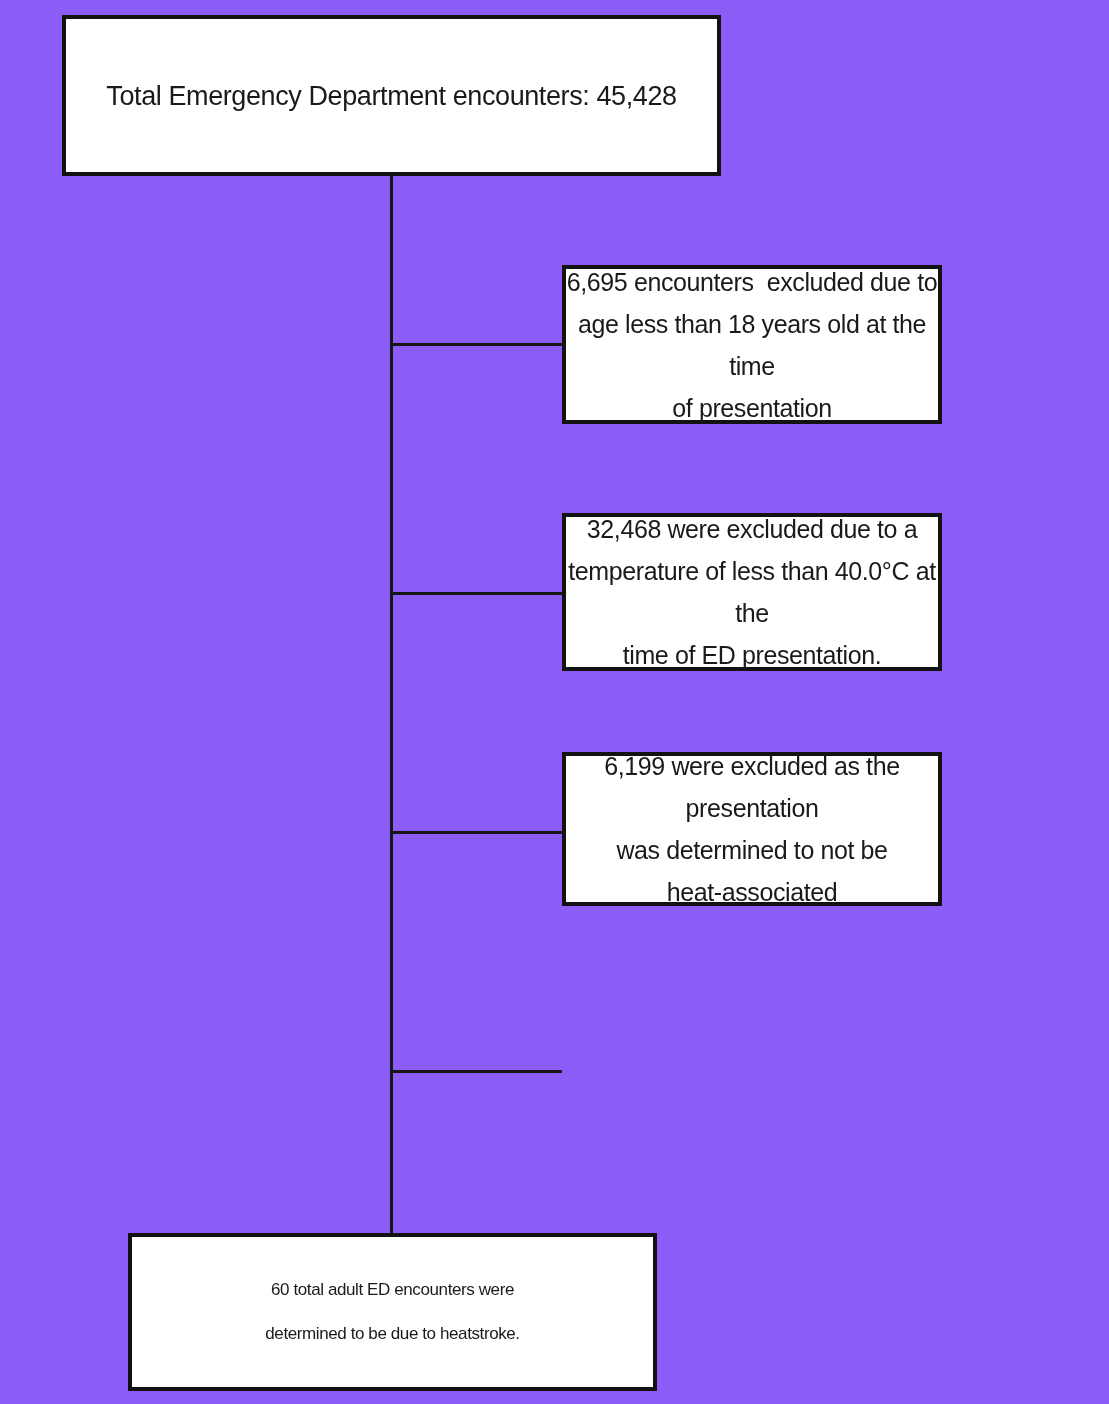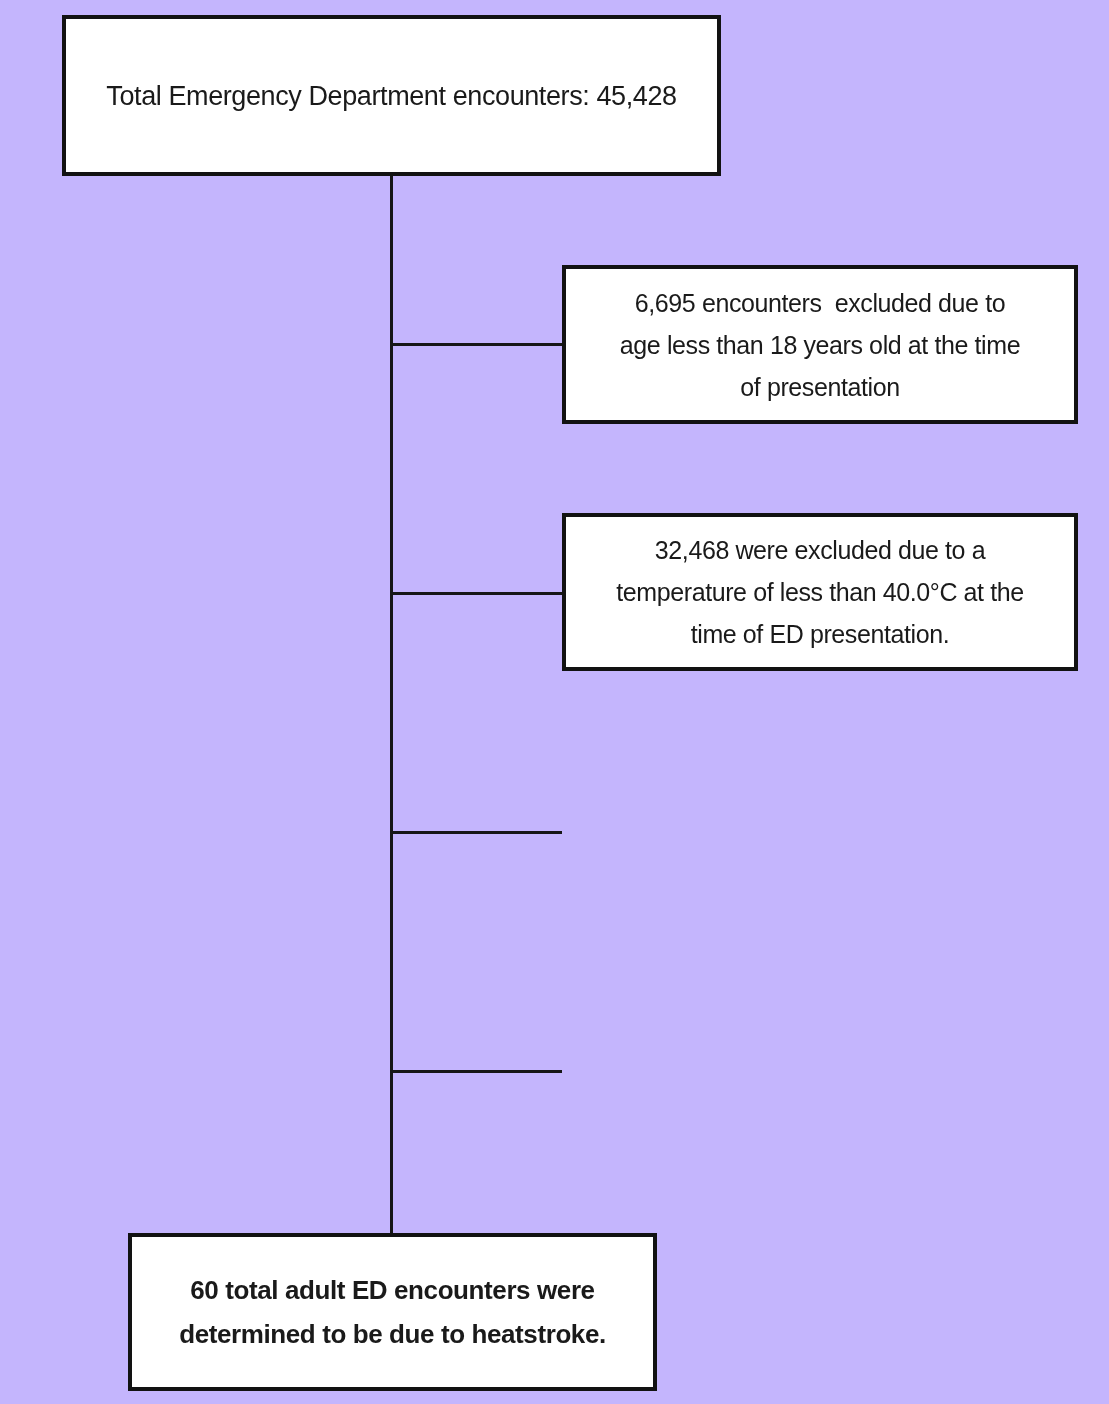--- a/index.html
+++ b/index.html
@@ -6,47 +6,47 @@
   html, body { background: #ffffff; }
   body {
     width: 1109px; height: 1404px;
     position: relative;
     font-family: "Liberation Sans", sans-serif;
     color: #1a1a1a;
   }
   .canvas {
     position: absolute; left: 0; top: 0;
     width: 1109px; height: 1404px;
-    background: #c4b5fd;
+    background: #8b5cf6;
   }
   .box {
     position: absolute;
     background: #ffffff;
     border: 4px solid #121212;
     display: flex;
     align-items: center;
     justify-content: center;
     text-align: center;
   }
   .boxtext {
     white-space: pre-wrap;
     letter-spacing: -0.4px;
   }
   .top-box {
     left: 62px; top: 15px; width: 659px; height: 161px;
     font-size: 27px; line-height: 44px;
   }
   .top-box .inner { letter-spacing: -0.4px; }
   .side-box {
-    left: 562px; width: 516px;
+    left: 562px; width: 380px;
     font-size: 25px; line-height: 42px;
   }
   .bottom-box {
     left: 128px; top: 1233px; width: 529px; height: 158px;
-    font-size: 26px; line-height: 44px; font-weight: bold;
+    font-size: 17px; line-height: 44px;
   }
   .line { position: absolute; background: #161616; }
   .vline { left: 390px; top: 176px; width: 3px; height: 1057px; }
   .hline { left: 392px; width: 170px; height: 3px; }
   .sup {
     font-size: 0.58em;
     position: relative;
     top: -0.5em;
     letter-spacing: 0;
   }
@@ -73,20 +73,25 @@
 age less than 18 years old at the time
 of presentation</div>
   </div>
 
   <div class="box side-box" style="top:513px; height:158px">
     <div class="boxtext">32,468 were excluded due to a
 temperature of less than 40.0°C at the
 time of ED presentation.</div>
   </div>
 
+  <div class="box side-box" style="top:752px; height:154px">
+    <div class="boxtext">6,199 were excluded as the presentation
+was determined to not be
+heat-associated</div>
+  </div>
 
 
   <div class="box bottom-box">
     <div class="boxtext">60 total adult ED encounters were
 determined to be due to heatstroke.</div>
   </div>
 
 </div>
 
 </body></html>

